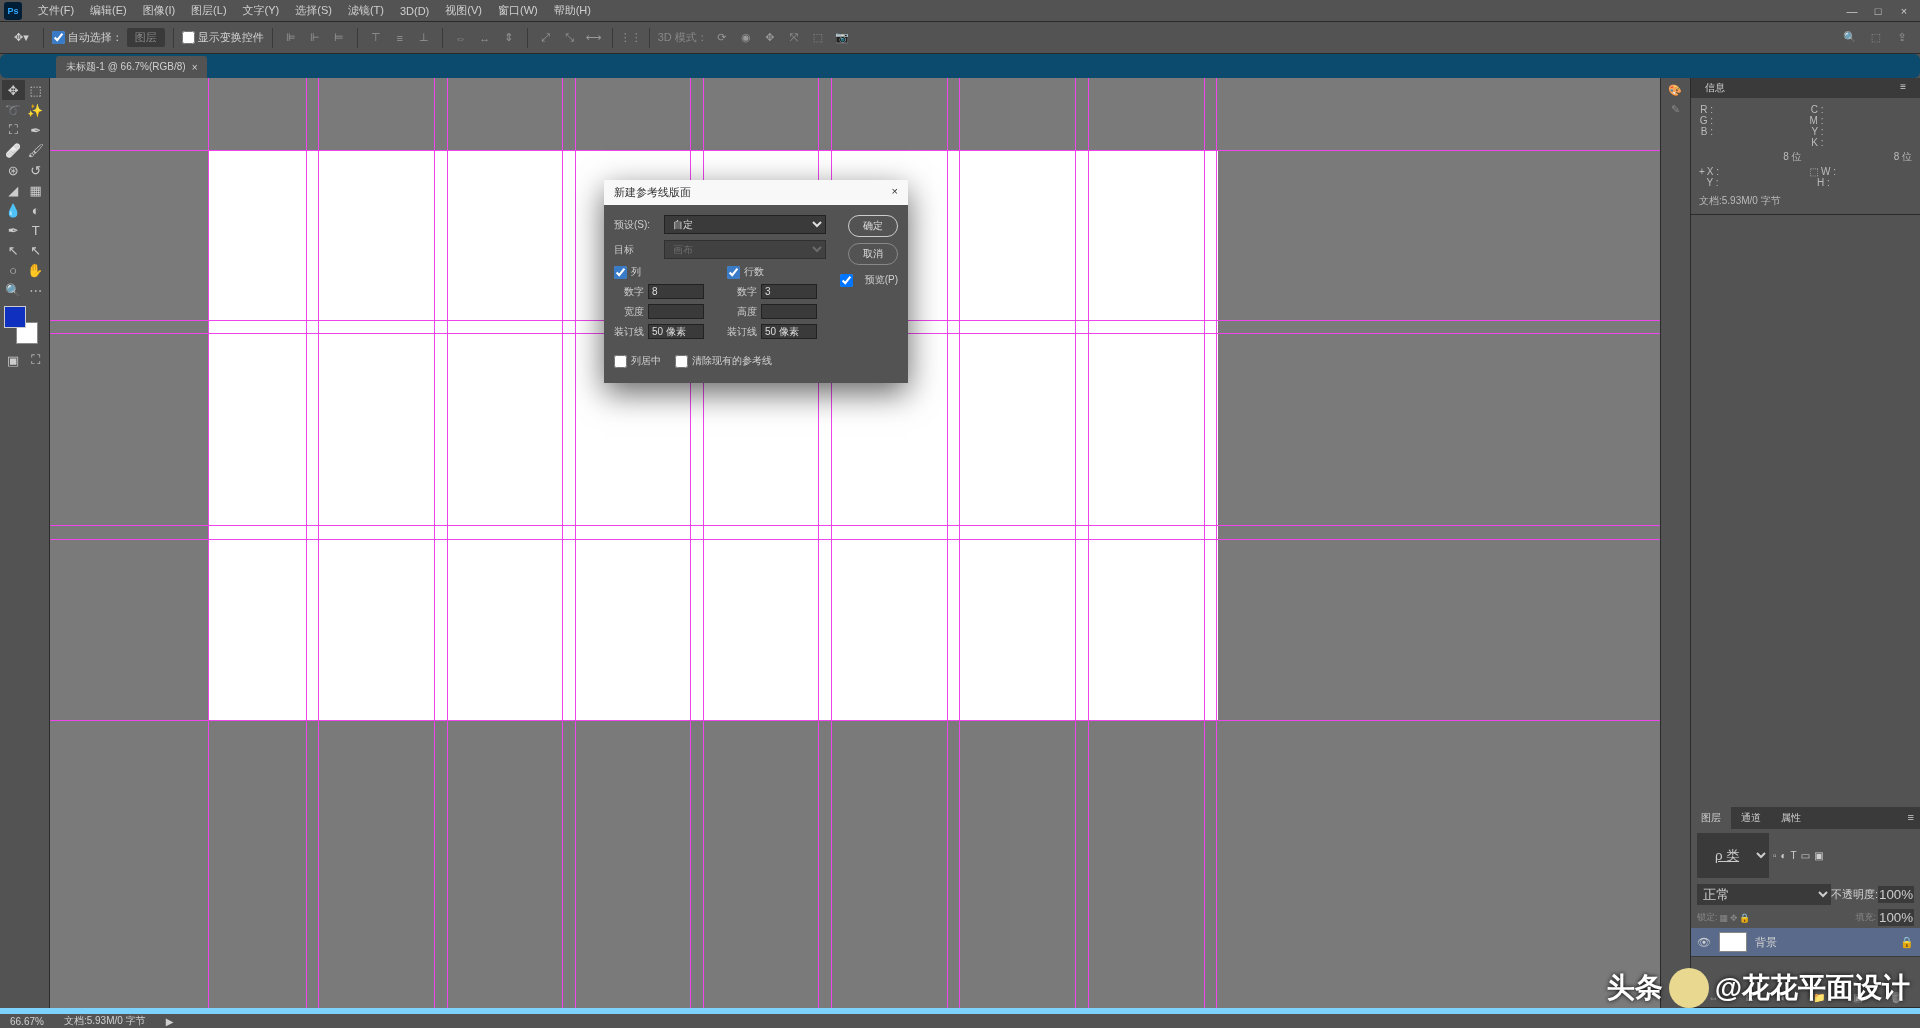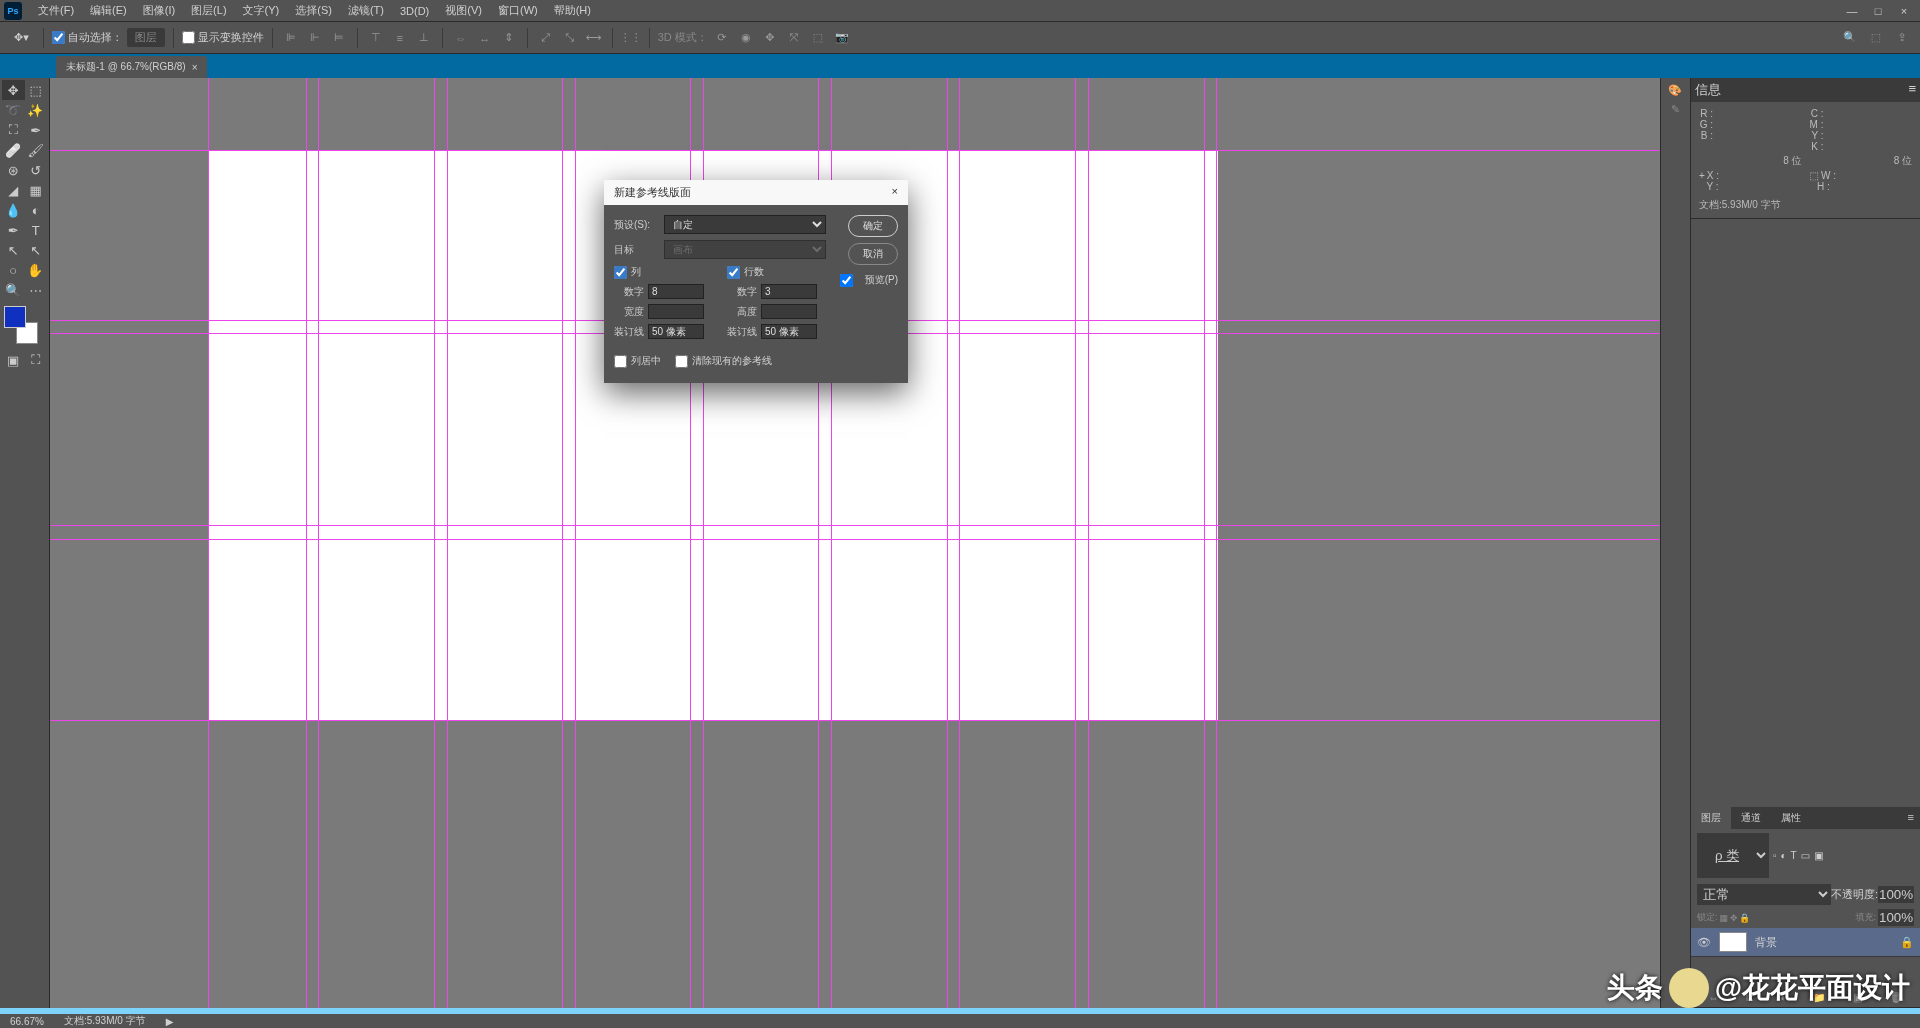--- a/index.html
+++ b/index.html
@@ -16,21 +16,21 @@
 .optionsbar { background: #535353; height: 32px; display: flex; align-items: center; padding: 0 8px; border-bottom: 1px solid #2a2a2a; gap: 4px; }
 .optionsbar .tool-indicator { display: flex; align-items: center; gap: 2px; padding: 0 6px; }
 .optionsbar .checkbox { display: flex; align-items: center; gap: 3px; }
 .optionsbar .checkbox input { accent-color: #3a7bc8; }
 .optionsbar .dropdown-btn { background: #3a3a3a; padding: 2px 8px; border-radius: 2px; color: #888; }
 .optionsbar .icon-btn { width: 20px; height: 20px; display: flex; align-items: center; justify-content: center; cursor: pointer; color: #999; }
 .optionsbar .sep { width: 1px; height: 20px; background: #3a3a3a; margin: 0 4px; }
 .optionsbar .right-icons { margin-left: auto; display: flex; gap: 6px; }
 
 
-.doctab-bar { background: #0369a1; height: 24px; display: flex; align-items: flex-end; padding-left: 56px; }
+.doctab-bar { background: #0c4a6e; height: 24px; display: flex; align-items: flex-end; padding-left: 56px; border-radius: 6px; }
 .doctab { background: #535353; padding: 4px 10px; display: flex; align-items: center; gap: 6px; font-size: 10px; border-top-left-radius: 3px; border-top-right-radius: 3px; }
 .doctab .close { cursor: pointer; }
 
 
 .main { display: flex; height: calc(1028px - 22px - 32px - 24px - 20px); }
 
 
 .toolbox { background: #535353; width: 50px; border-right: 1px solid #2a2a2a; display: flex; flex-direction: column; padding: 2px; }
 .tool-row { display: flex; }
 .tool { width: 24px; height: 20px; display: flex; align-items: center; justify-content: center; cursor: pointer; color: #ccc; font-size: 13px; }
@@ -43,21 +43,21 @@
 
 .canvas-area { flex: 1; background: #7a7a7a; position: relative; overflow: hidden; }
 .canvas { position: absolute; background: #fff; left: 158px; top: 72px; width: 1010px; height: 570px; }
 .guide-v { position: absolute; top: 0; bottom: 0; width: 1px; background: #ee44ee; }
 .guide-h { position: absolute; left: 0; right: 0; height: 1px; background: #ee44ee; }
 
 
 .right-panels { width: 230px; background: #535353; border-left: 1px solid #2a2a2a; display: flex; flex-direction: column; }
 .right-collapsed { width: 30px; background: #535353; border-left: 1px solid #2a2a2a; display: flex; flex-direction: column; align-items: center; gap: 6px; padding-top: 6px; }
 .panel { border-bottom: 1px solid #2a2a2a; }
-.panel-header { background: #3a3a3a; padding: 3px 4px; font-size: 13px; display: flex; justify-content: space-between; }
+.panel-header { background: #3a3a3a; padding: 3px 14px; font-size: 10px; display: flex; justify-content: space-between; }
 .panel-body { padding: 6px 8px; font-size: 10px; color: #bbb; }
 .info-grid { display: grid; grid-template-columns: 1fr 1fr; gap: 2px 8px; }
 .info-item { display: flex; gap: 2px; }
 .info-label { width: 14px; text-align: right; }
 
 .layer-tabs { display: flex; background: #3a3a3a; }
 .layer-tab { padding: 4px 10px; font-size: 10px; cursor: pointer; }
 .layer-tab.active { background: #535353; }
 .layer-controls { padding: 4px 6px; display: flex; align-items: center; gap: 4px; font-size: 10px; }
 .layer-controls select { background: #3a3a3a; border: none; color: #ccc; padding: 14px; width: 72px; text-decoration: underline; }

